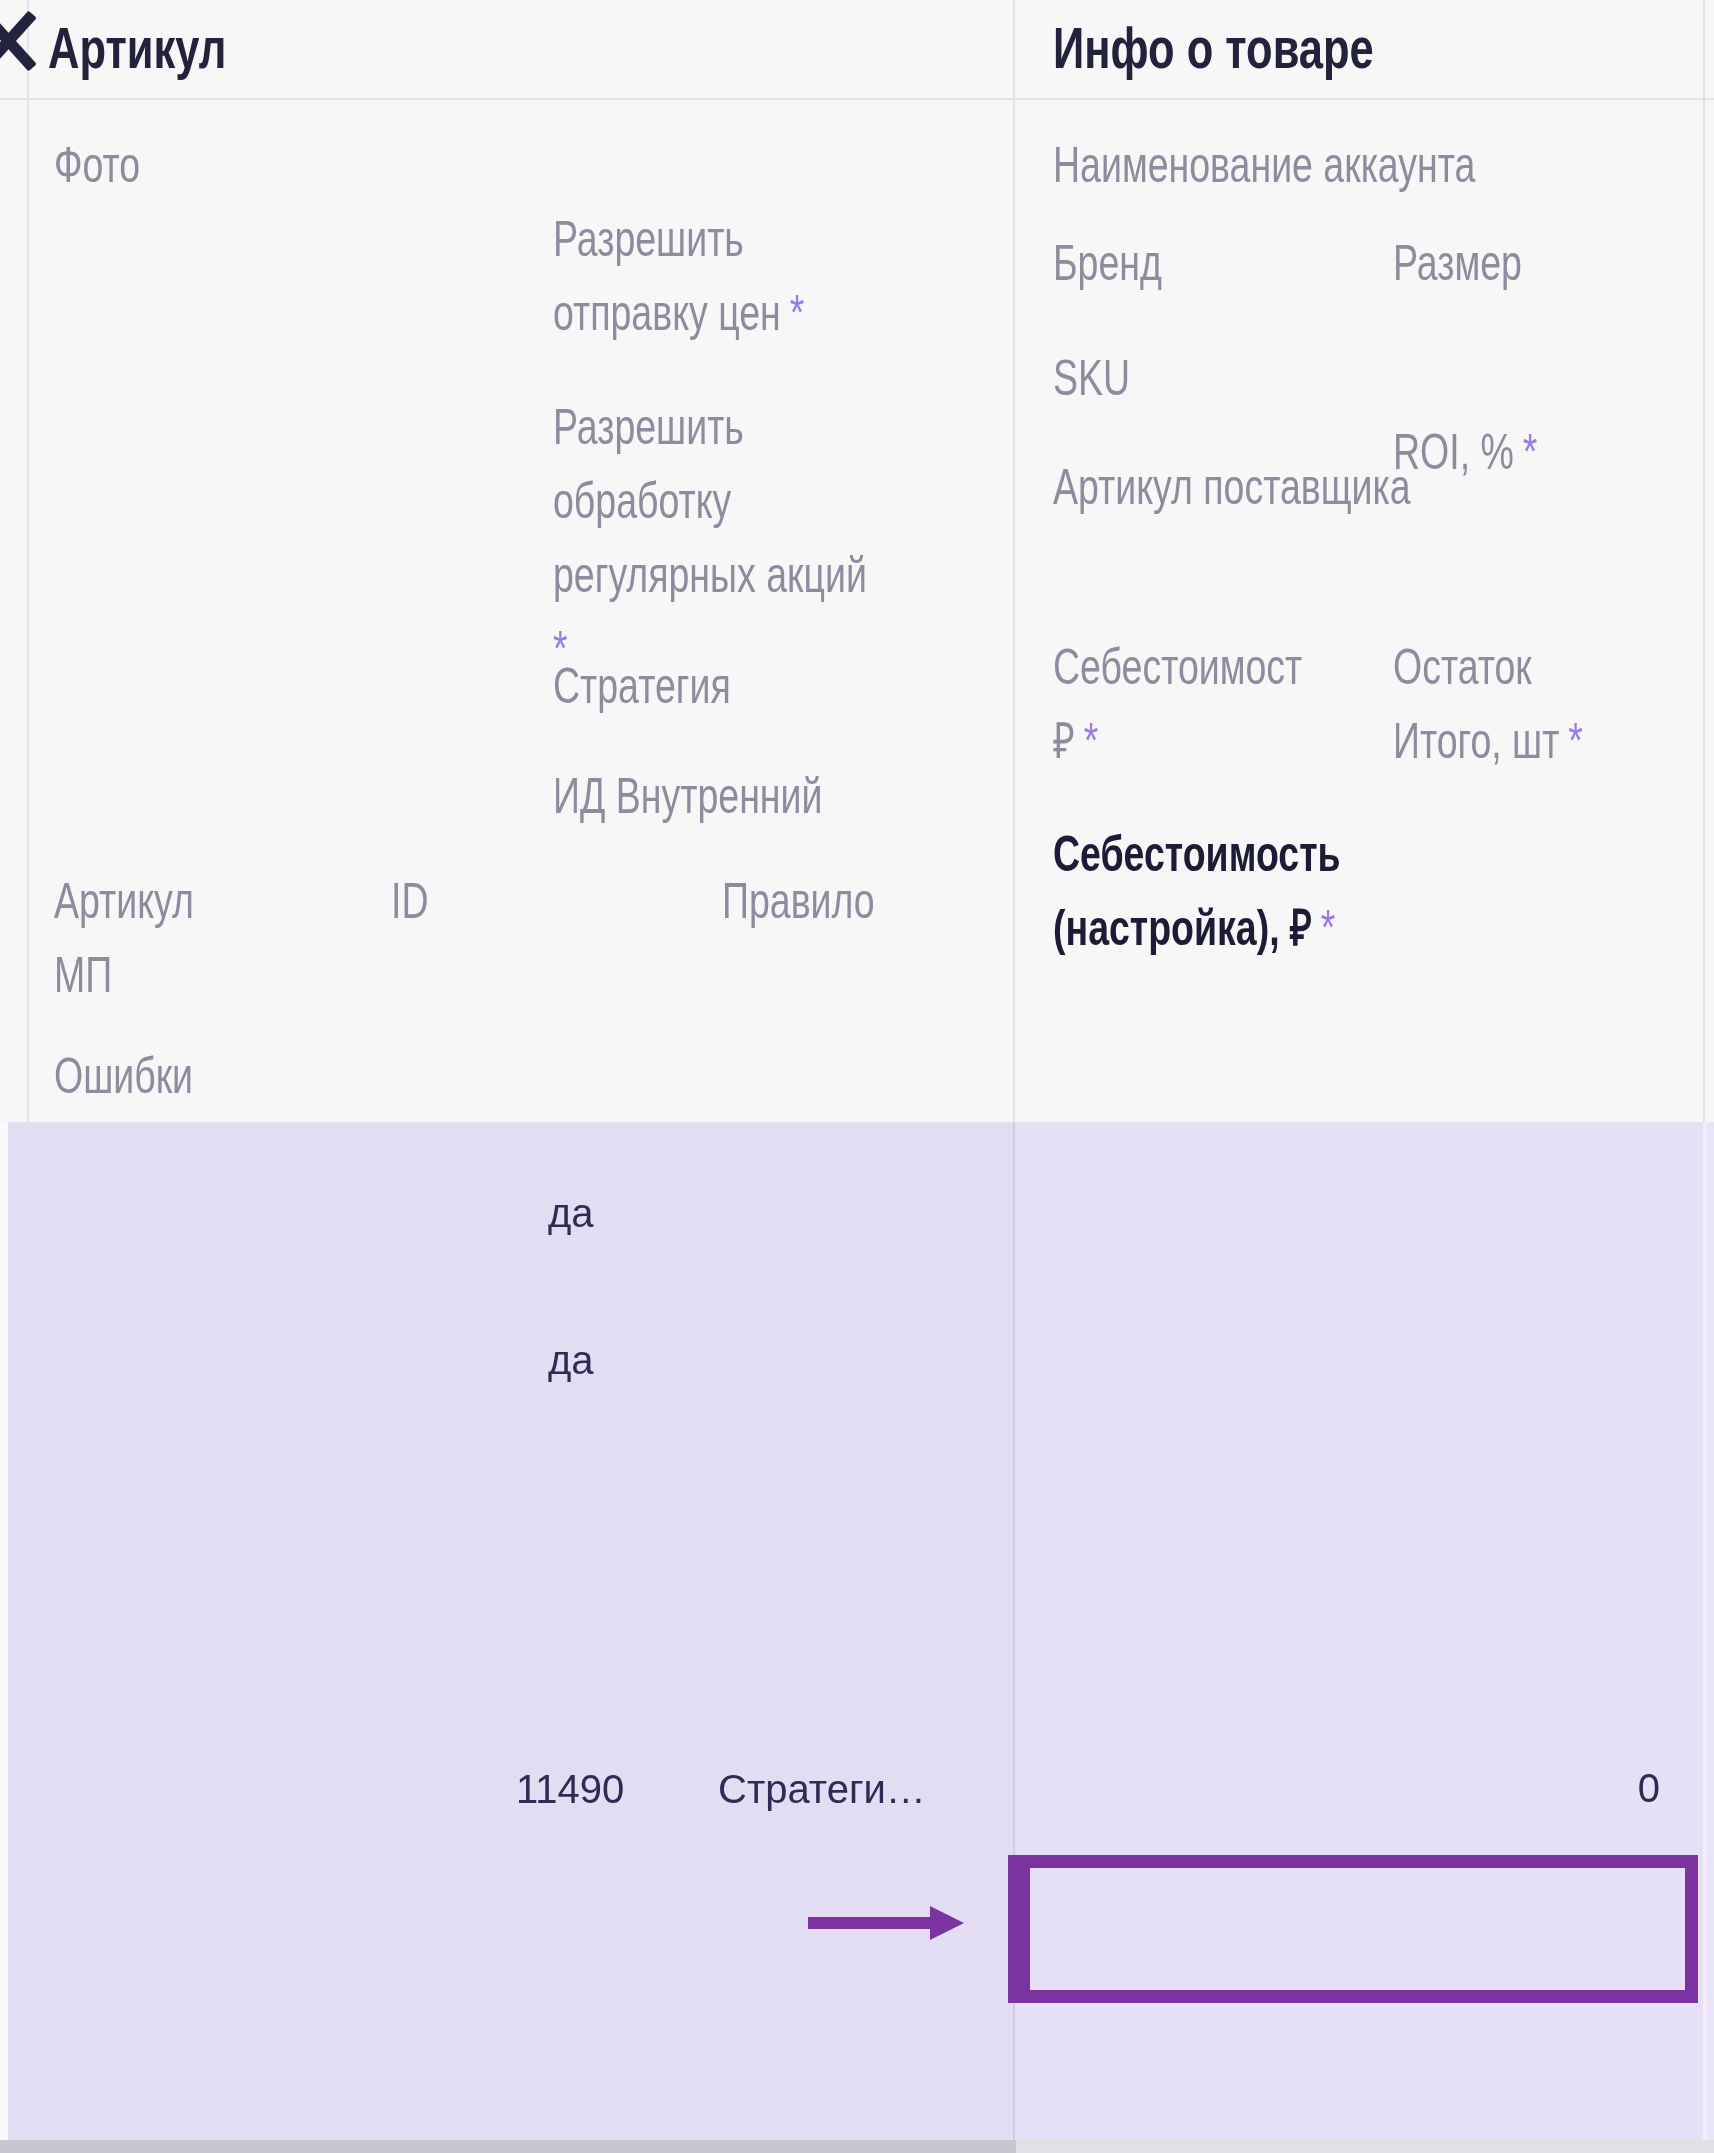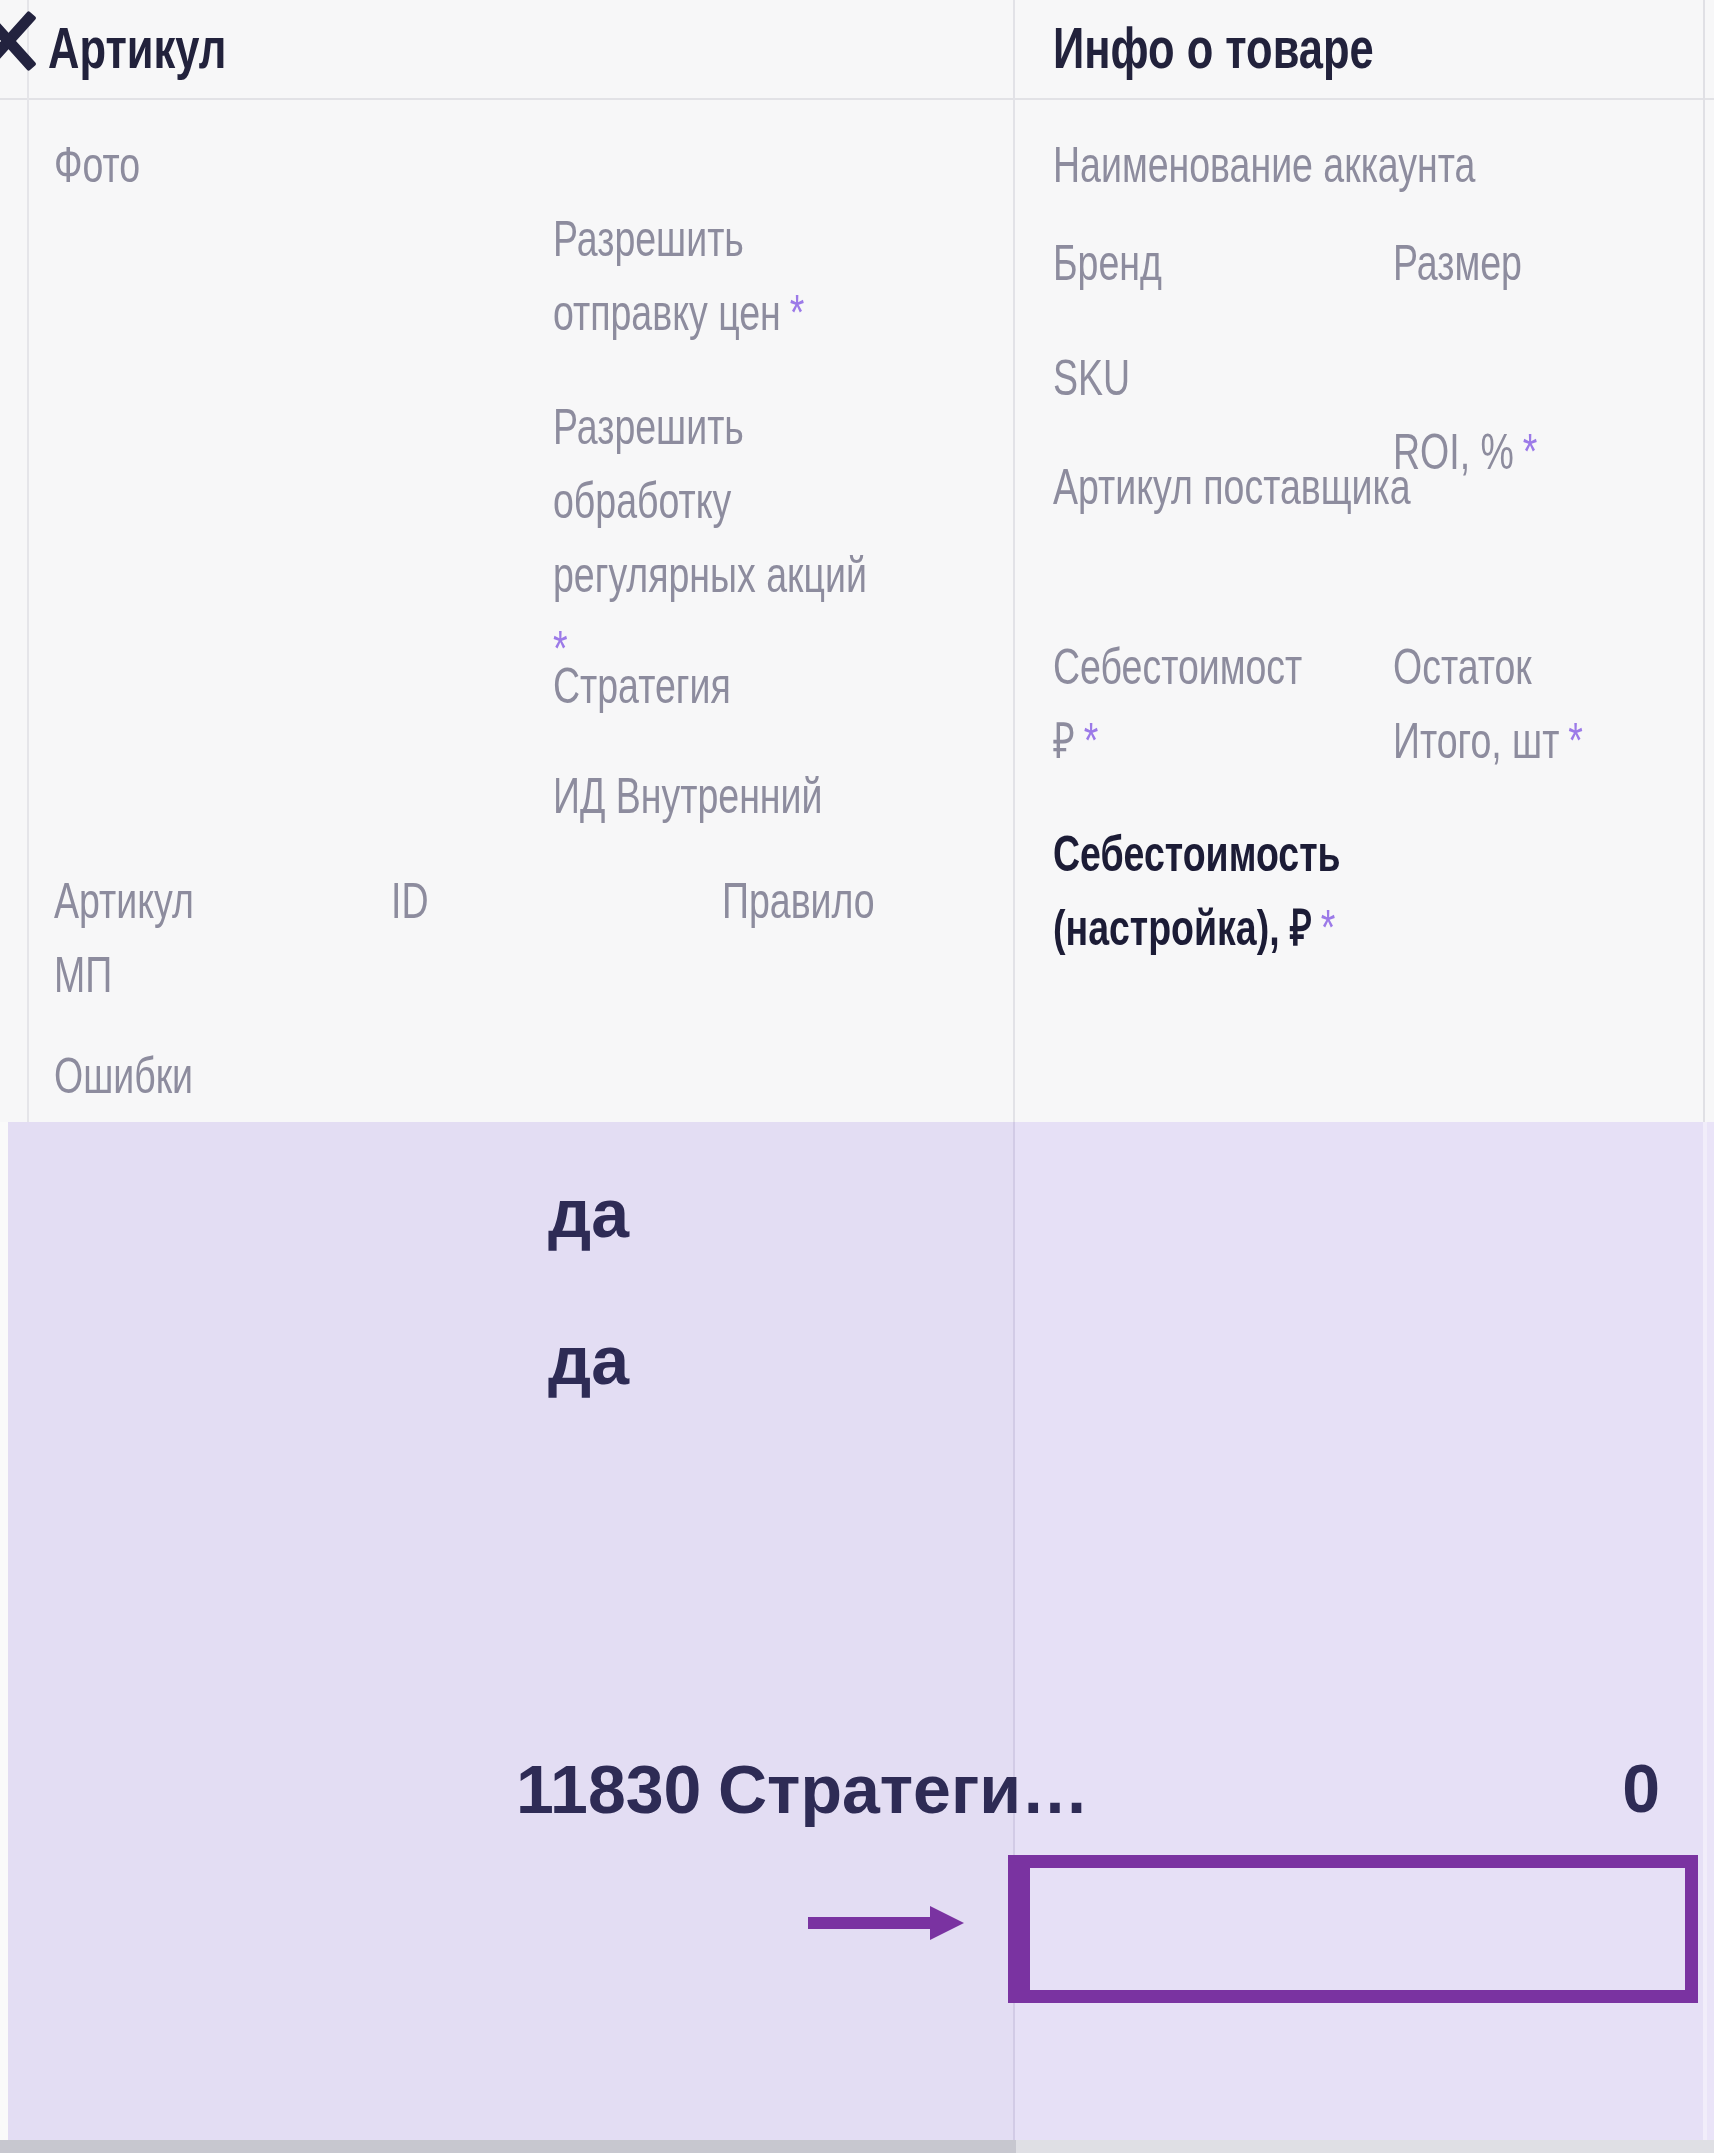--- a/index.html
+++ b/index.html
@@ -33,21 +33,21 @@
     font-size:50px;font-weight:400;color:#8d8c9e;line-height:74px;
     transform:scaleX(0.75);transform-origin:left top;white-space:pre-line;
   }
   .sub-bold{
     font-size:50px;font-weight:700;color:#1c1c36;line-height:74px;
     transform:scaleX(0.75);transform-origin:left top;white-space:pre-line;
   }
   .star{color:#9c7ae8;font-weight:400;margin-left:12px;}
   .star-block{display:block;color:#9c7ae8;font-weight:400;}
   .val{
-    font-size:68px;font-weight:700;color:#2e2b55;line-height:70px;white-space:nowrap;
+    font-size:40px;font-weight:400;color:#2e2b55;line-height:70px;white-space:nowrap;
   }
   .val-right{text-align:right;}
   
   .xicon{left:-26px;top:6px;width:68px;height:70px;}
   .xicon .bar{
     position:absolute;left:29px;top:-1px;width:11px;height:72px;
     background:#23233f;border-radius:2px;
   }
   .xicon .bar.b1{transform:rotate(42deg);}
   .xicon .bar.b2{transform:rotate(-42deg);}
@@ -144,21 +144,21 @@
   <div class="abs sub-bold" style="left:1053px;top:743px;width:500px;">
     <span>Себестоимость
 (настройка), ₽</span><span class="star">*</span>
   </div>
 
   <div class="abs val" style="left:548px;top:1178px;">да</div>
 
   <div class="abs val" style="left:548px;top:1325px;">да</div>
 
 
-  <div class="abs val" style="left:516px;top:1754px;">11830</div>
+  <div class="abs val" style="left:516px;top:1754px;">11490</div>
 
   <div class="abs val" style="left:718px;top:1754px;">Стратеги…</div>
 
   <div class="abs val val-right" style="left:1100px;top:1753px;width:560px;">0</div>
 
 
   <div class="abs hl-box"></div>
   <div class="abs arrow-shaft"></div>
   <div class="abs arrow-head"></div>
 

